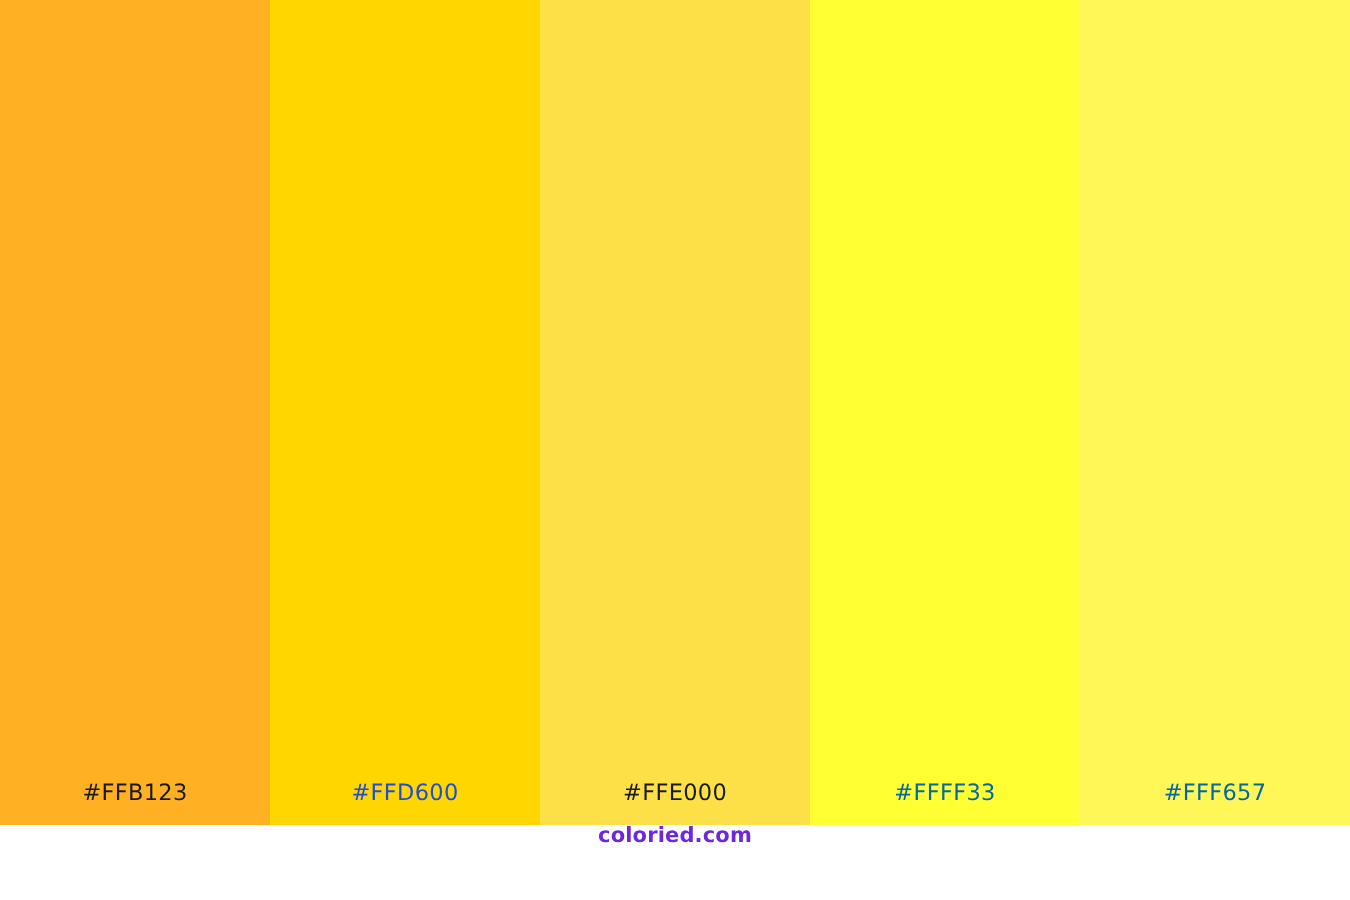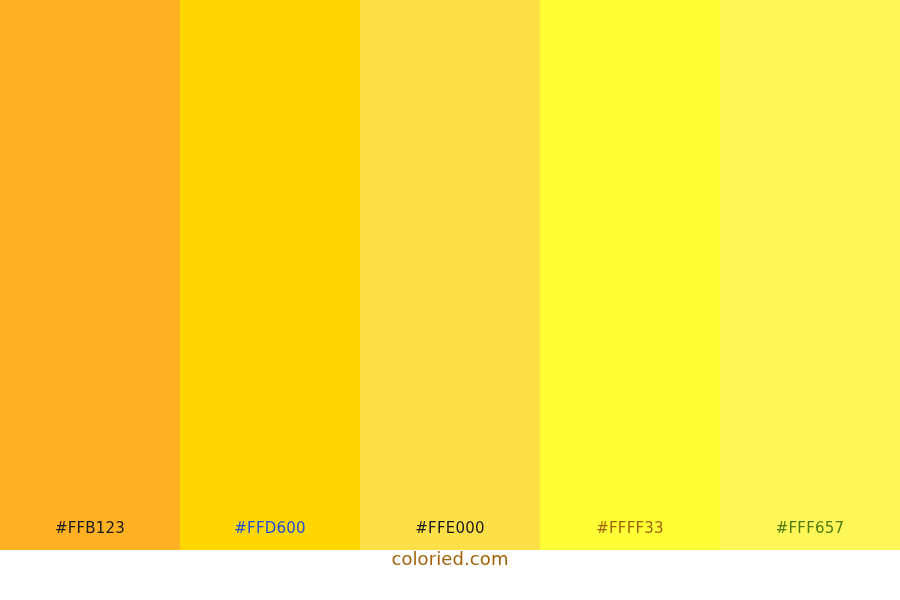--- a/index.html
+++ b/index.html
@@ -52,23 +52,23 @@
   #footer-bar {
     flex: 1 1 auto;
     width: 900px;
     height: 50px;
     background: #ffffff;
     display: flex;
     align-items: center;
     justify-content: center;
   }
   #footer-credit {
-    font-size: 18px;
-    font-weight: normal;
-    color: #a16207;
+    font-size: 14px;
+    font-weight: bold;
+    color: #6d28d9;
     letter-spacing: 0.1px;
     line-height: 1;
     font-family: "DejaVu Sans", "Liberation Sans", sans-serif;
   }
 </style>
 </head>
 <body>
 
 <div id="palette-page" style="background-color: rgb(255, 255, 255);">
 
@@ -80,25 +80,25 @@
 
     <div class="swatch" style="background-color: rgb(255, 214, 0);">
       <span class="swatch-label" style="color: #1d4ed8;">#FFD600</span>
     </div>
 
     <div class="swatch" style="background-color: #fde047;">
       <span class="swatch-label" style="color: rgb(26, 26, 26);">#FFE000</span>
     </div>
 
     <div class="swatch" style="background-color: rgb(255, 255, 51);">
-      <span class="swatch-label" style="color: #a16207;">#FFFF33</span>
+      <span class="swatch-label" style="color: #0369a1;">#FFFF33</span>
     </div>
 
     <div class="swatch" style="background-color: rgb(255, 246, 87);">
-      <span class="swatch-label" style="color: #4d7c0f;">#FFF657</span>
+      <span class="swatch-label" style="color: #0369a1;">#FFF657</span>
     </div>
 
   </div>
 
   <div id="footer-bar" style="background-color: rgb(255, 255, 255);">
     <span id="footer-credit">coloried.com</span>
   </div>
 
 </div>
 

